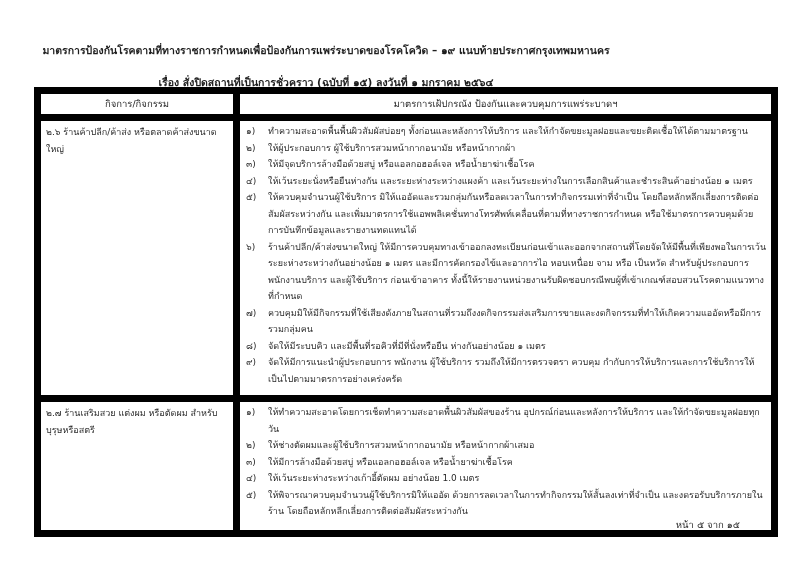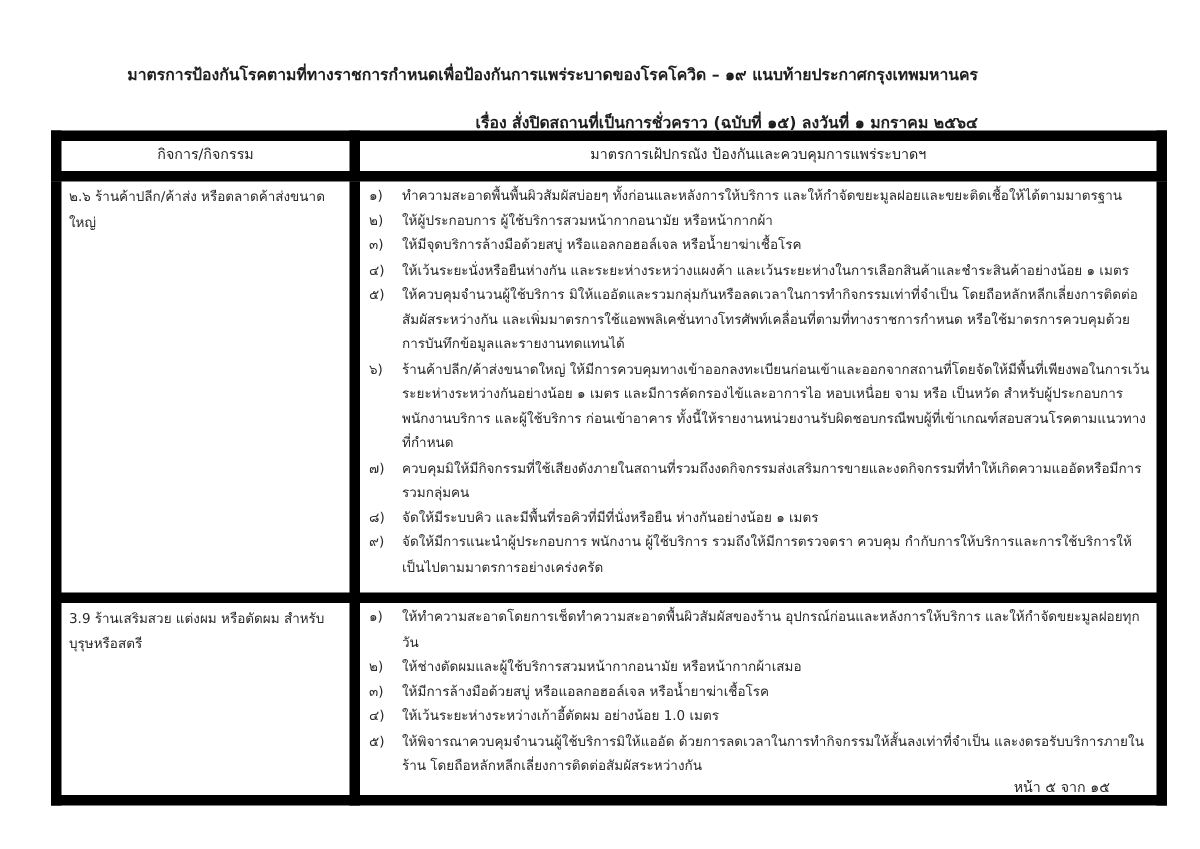--- a/index.html
+++ b/index.html
@@ -12,21 +12,21 @@
       height: 566px;
       position: relative;
       overflow: hidden;
       font-family: "DejaVu Sans", sans-serif;
       color: #2a2a2a;
     }
     .title {
       position: absolute;
       left: 0;
       width: 652px;
-      text-align: right;
+      text-align: center;
       font-size: 10.5px;
       font-weight: bold;
       color: #1e1e1e;
       line-height: 15px;
     }
     .title.l1 { top: 43px; }
     .title.l2 { top: 75px; }
 
     table.measures {
       position: absolute;
@@ -137,21 +137,21 @@
             </div>
           <div class="item">
               <span class="num">๙)</span>
               <span class="txt">จัดให้มีการแนะนำผู้ประกอบการ พนักงาน ผู้ใช้บริการ รวมถึงให้มีการตรวจตรา ควบคุม กำกับการให้บริการและการใช้บริการให้เป็นไปตามมาตรการอย่างเคร่งครัด</span>
             </div>
         </div>
       </td>
     </tr>
     <tr class="r2">
       <td>
-        <div class="activity">3.9 ร้านเสริมสวย แต่งผม หรือตัดผม สำหรับบุรุษหรือสตรี</div>
+        <div class="activity">๒.๗ ร้านเสริมสวย แต่งผม หรือตัดผม สำหรับบุรุษหรือสตรี</div>
       </td>
       <td>
         <div class="items">
           <div class="item">
               <span class="num">๑)</span>
               <span class="txt">ให้ทำความสะอาดโดยการเช็ดทำความสะอาดพื้นผิวสัมผัสของร้าน อุปกรณ์ก่อนและหลังการให้บริการ และให้กำจัดขยะมูลฝอยทุกวัน</span>
             </div>
           <div class="item">
               <span class="num">๒)</span>
               <span class="txt">ให้ช่างตัดผมและผู้ใช้บริการสวมหน้ากากอนามัย หรือหน้ากากผ้าเสมอ</span>

